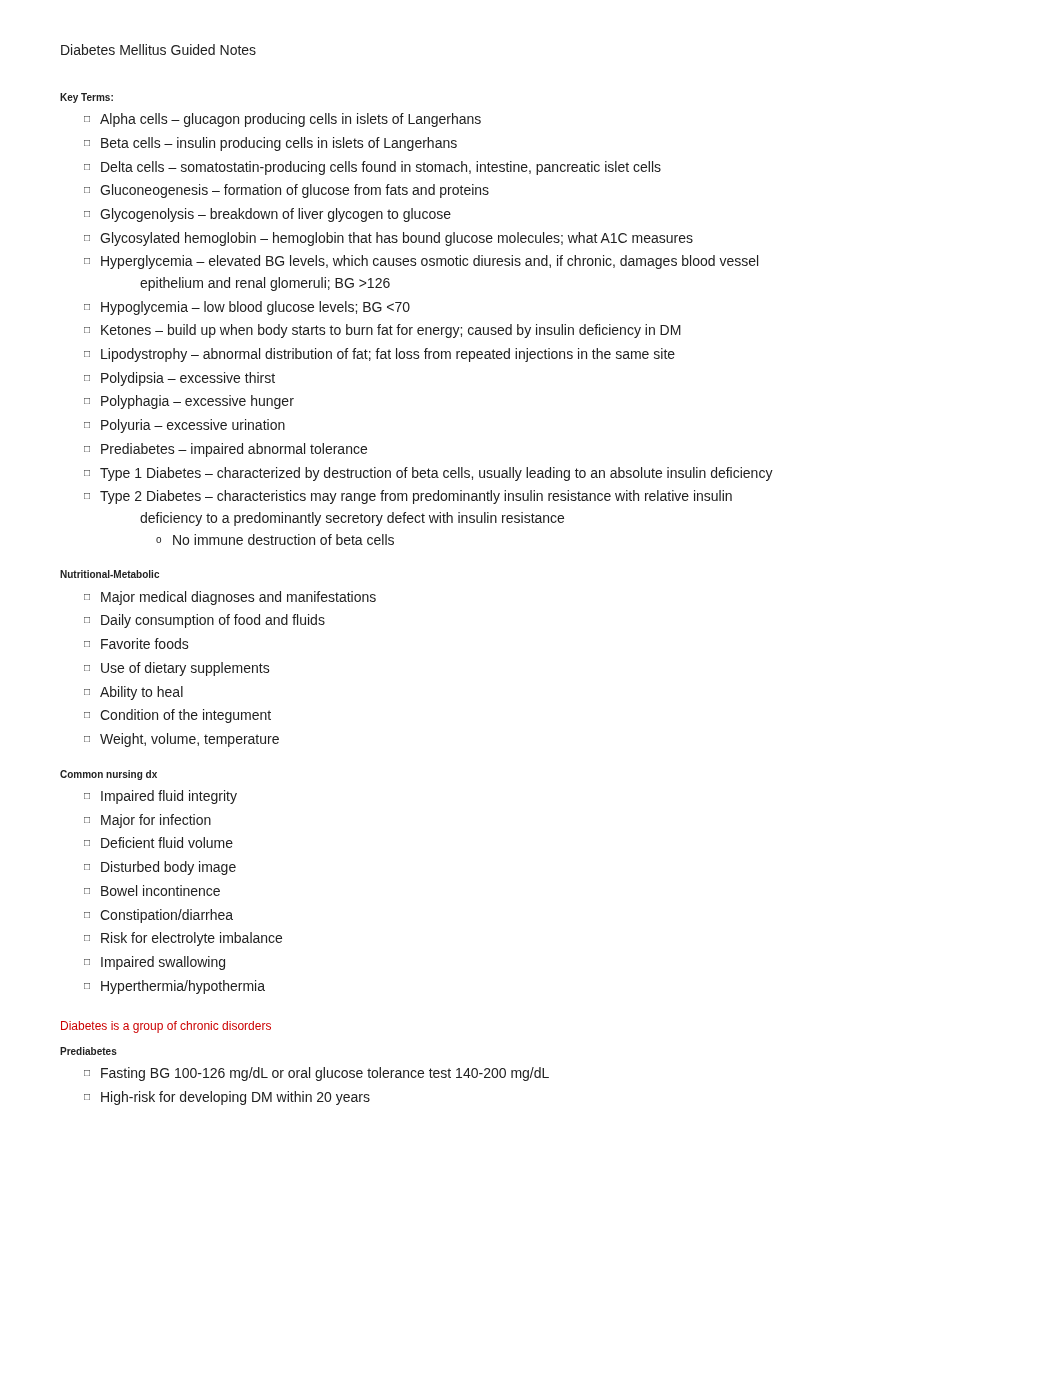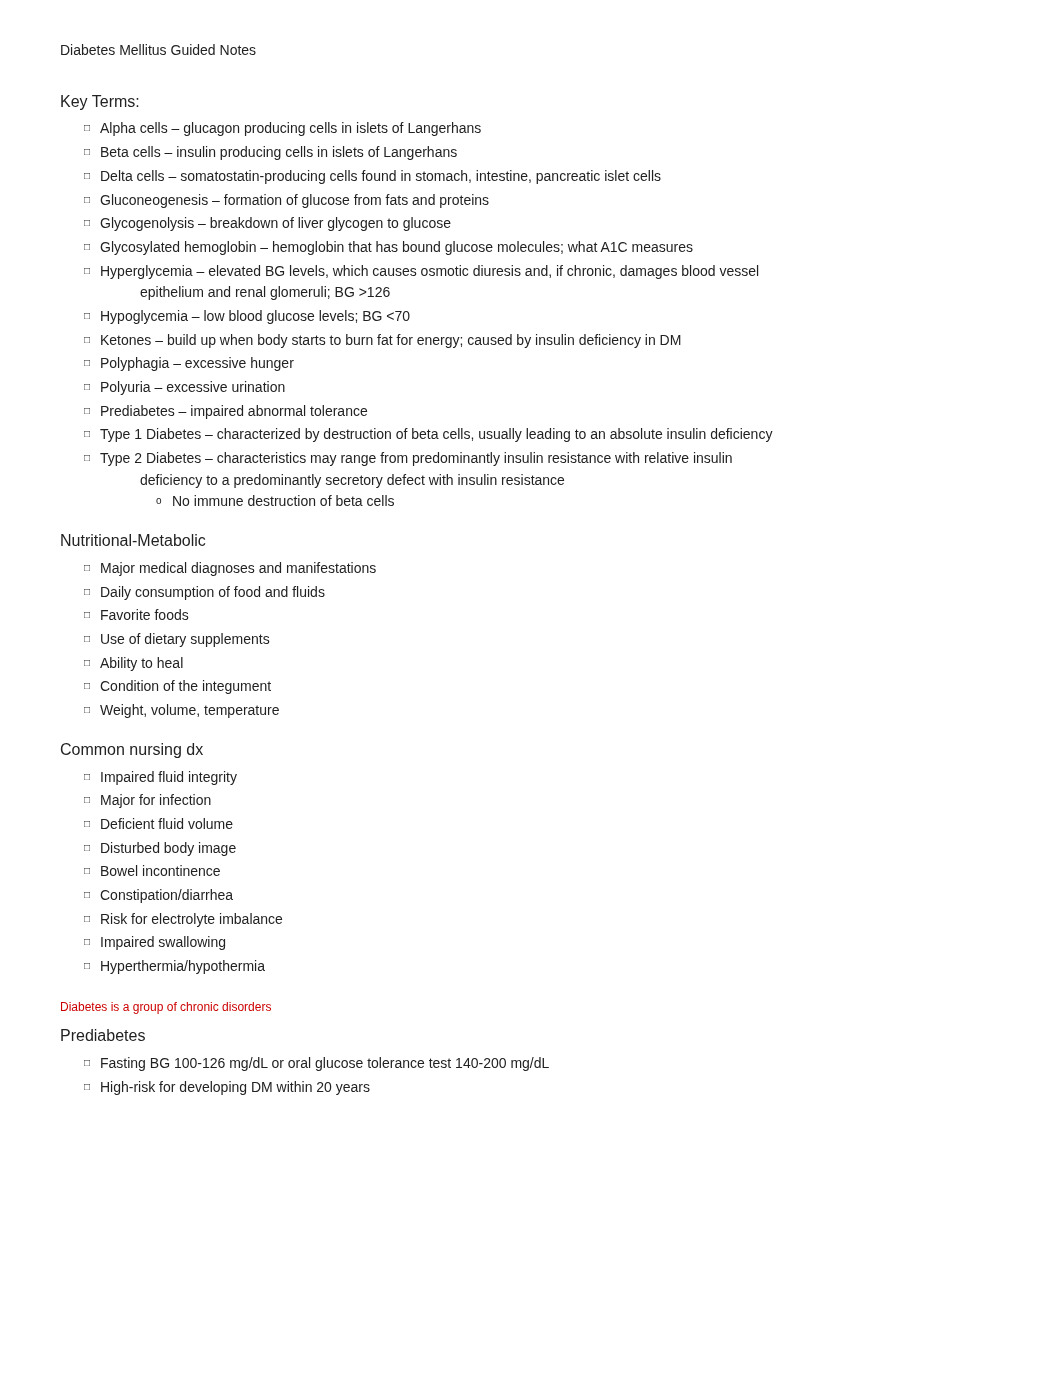--- a/index.html
+++ b/index.html
@@ -15,22 +15,22 @@
       padding: 40px 60px;
       line-height: 1.55;
       max-width: 1062px;
     }
     .page-title {
       font-size: 14px;
       font-weight: normal;
       margin-bottom: 28px;
     }
     .section-heading {
-      font-size: 16px;
-      font-weight: normal;
+      font-size: 10px;
+      font-weight: bold;
       margin-top: 4px;
       margin-bottom: 4px;
     }
     .red-heading {
       color: #cc0000;
       font-size: 12px;
       font-weight: normal;
       margin-top: 20px;
       margin-bottom: 8px;
     }
@@ -80,20 +80,22 @@
   <ul class="main-list">
     <li>Alpha cells – glucagon producing cells in islets of Langerhans</li>
     <li>Beta cells – insulin producing cells in islets of Langerhans</li>
     <li>Delta cells – somatostatin-producing cells found in stomach, intestine, pancreatic islet cells</li>
     <li>Gluconeogenesis  – formation of glucose from fats and proteins</li>
     <li>Glycogenolysis – breakdown of liver glycogen to glucose</li>
     <li>Glycosylated hemoglobin  – hemoglobin that has bound glucose molecules; what A1C measures</li>
     <li>Hyperglycemia – elevated BG levels, which causes osmotic diuresis and, if chronic, damages blood vessel<br><span style="padding-left:40px;">epithelium and renal glomeruli; BG &gt;126</span></li>
     <li>Hypoglycemia – low blood glucose levels; BG &lt;70</li>
     <li>Ketones – build up when body starts to burn fat for energy; caused by insulin deficiency in DM</li>
+    <li>Lipodystrophy – abnormal distribution of fat; fat loss from repeated injections in the same site</li>
+    <li>Polydipsia – excessive thirst</li>
     <li>Polyphagia – excessive hunger</li>
     <li>Polyuria – excessive urination</li>
     <li>Prediabetes  – impaired abnormal tolerance</li>
     <li>Type 1 Diabetes – characterized by destruction of beta cells, usually leading to an absolute insulin deficiency</li>
     <li>
       Type 2 Diabetes – characteristics may range from predominantly insulin resistance with relative insulin<br>
       <span style="padding-left:40px;">deficiency to a predominantly secretory defect with insulin resistance</span>
       <ul class="sub-list" style="padding-left:56px;">
         <li>No immune destruction of beta cells</li>
       </ul>

